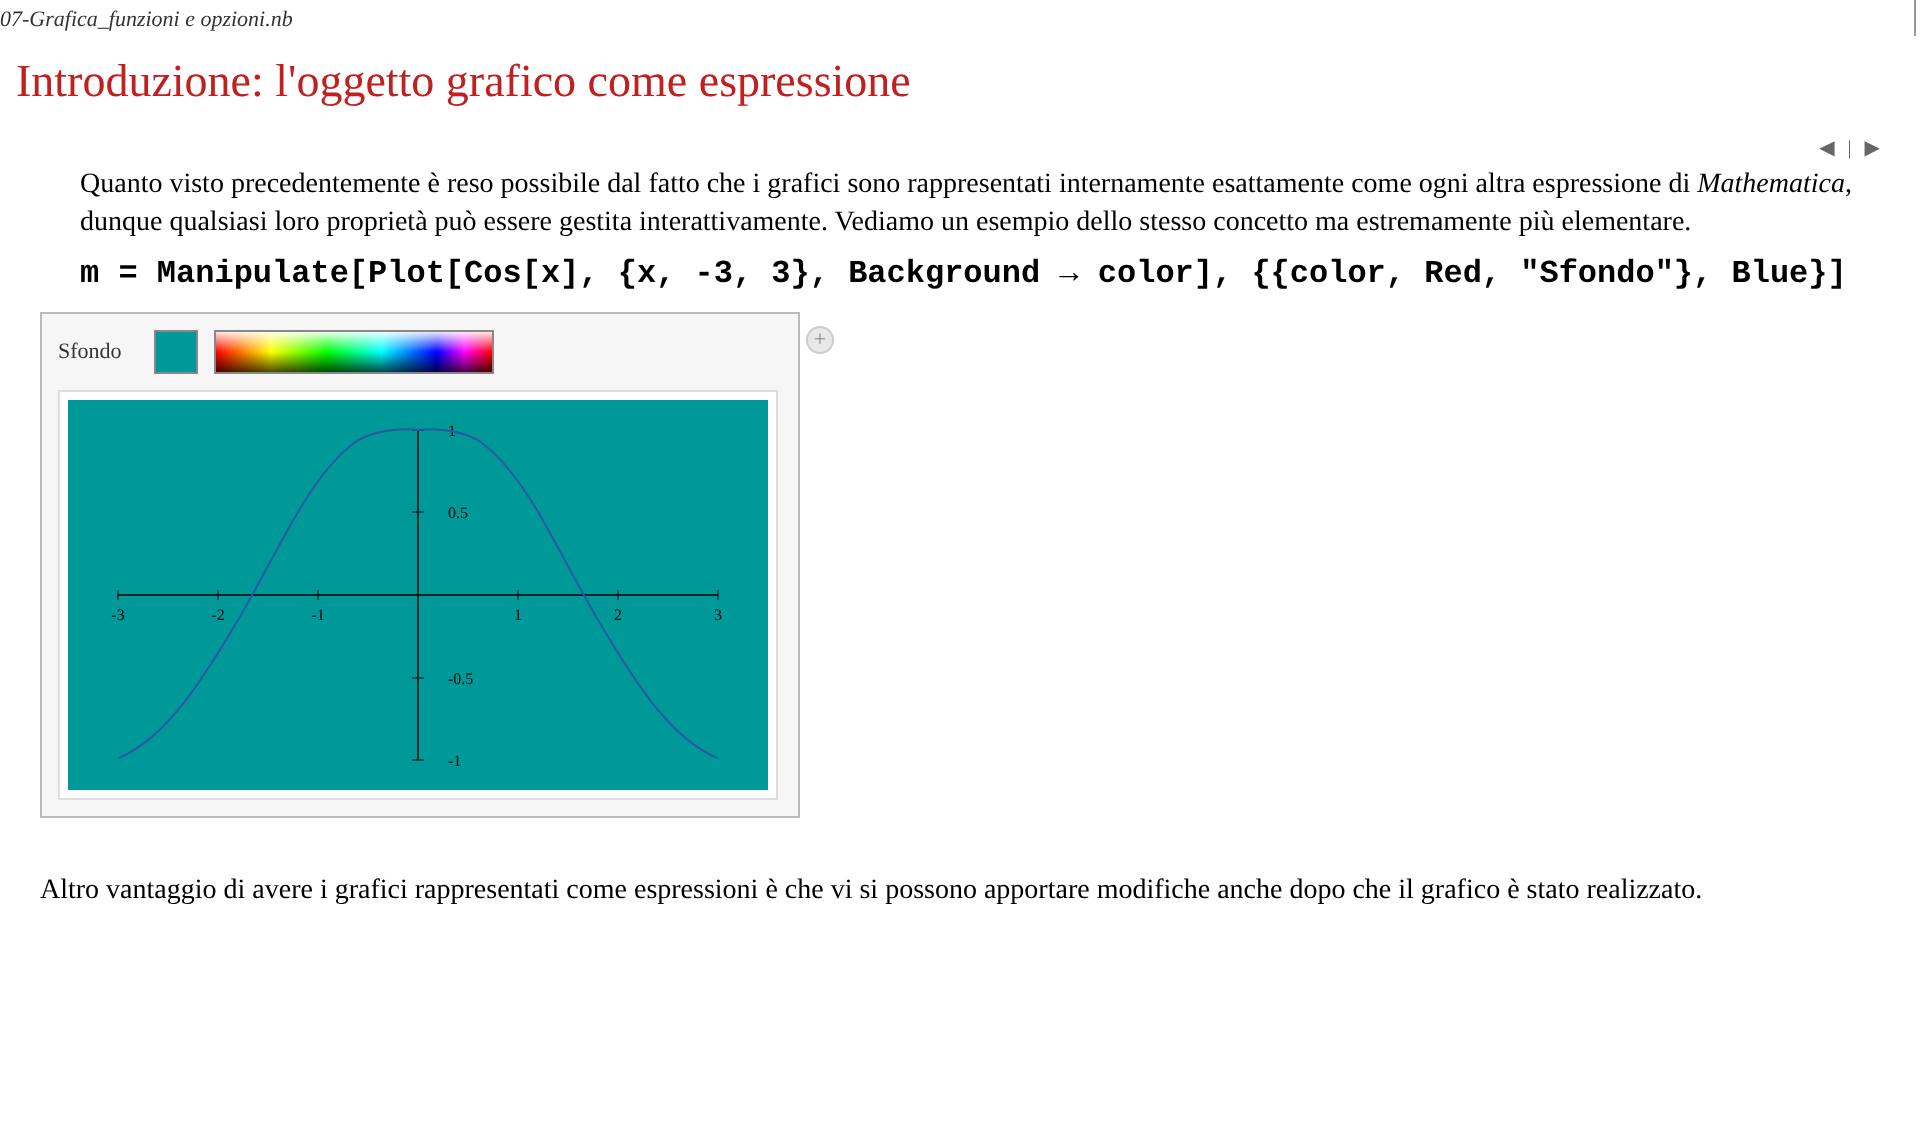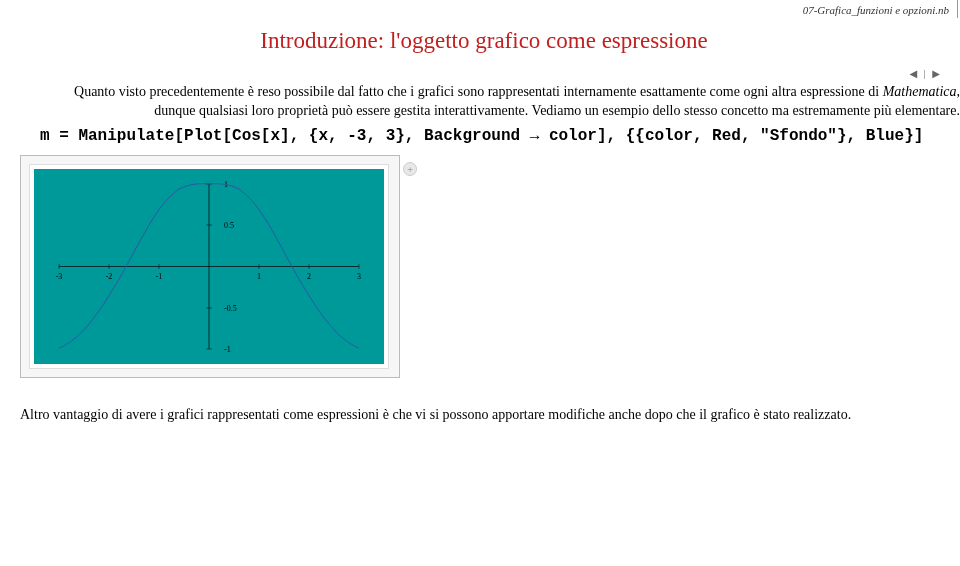--- a/index.html
+++ b/index.html
@@ -7,55 +7,53 @@
     font-family: Georgia, 'Times New Roman', serif;
     background: #fff;
     width: 960px;
     height: 566px;
     overflow: hidden;
     position: relative;
     font-size: 14px;
     color: #000;
   }
   .file-header {
-    text-align: right;
+    text-align: left;
     padding: 4px 8px 2px 0;
     font-style: italic;
     font-size: 11px;
     color: #333;
     font-family: Georgia, serif;
     border-right: 1px solid #999;
     margin-right: 2px;
   }
   .section-title {
     font-family: Georgia, serif;
     color: #c02020;
     font-size: 23px;
     font-weight: normal;
     padding: 10px 0 4px 8px;
-    text-align: center;
   }
   .content {
     padding: 10px 0 0 40px;
   }
   .nav-arrows {
     text-align: right;
     padding-right: 20px;
     font-size: 10px;
     color: #666;
     margin-bottom: 4px;
   }
   .nav-arrows span { margin-left: 4px; cursor: pointer; }
   .paragraph {
     font-size: 14px;
     line-height: 1.35;
     color: #000;
     margin-bottom: 6px;
     font-family: Georgia, serif;
-    text-align: right;
   }
   .italic { font-style: italic; }
   .code-line {
     font-family: 'Courier New', monospace;
     font-weight: bold;
     font-size: 16px;
     margin: 6px 0 10px 0;
     color: #000;
     white-space: nowrap;
   }
@@ -150,20 +148,25 @@
   </div>
 
   <p class="paragraph">
     <span>Quanto visto precedentemente è reso possibile dal fatto che i grafici sono rappresentati internamente esattamente come ogni altra espressione di </span><span class="italic">Mathematica</span><span>, dunque qualsiasi loro proprietà può essere gestita interattivamente. Vediamo un esempio dello stesso concetto ma estremamente più elementare.</span>
   </p>
 
   <div class="code-line">m = Manipulate[Plot[Cos[x], {x, -3, 3}, Background → color], {{color, Red, "Sfondo"}, Blue}]</div>
 
   <div class="manipulate-panel">
     <div class="plus-badge">+</div>
+    <div class="control-row">
+      <div class="ctrl-label">Sfondo</div>
+      <div class="color-swatch"></div>
+      <div class="color-picker"></div>
+    </div>
 
     <div class="plot-area">
       <svg width="350" height="195" viewBox="0 0 350 195">
         <rect class="plot-bg" x="0" y="0" width="350" height="195"></rect>
 
         <line class="axis" x1="25" y1="97.5" x2="325" y2="97.5"></line>
         <line class="axis" x1="175" y1="15" x2="175" y2="180"></line>
 
         <g>
           <line class="tick" x1="25" y1="95" x2="25" y2="100"></line>

